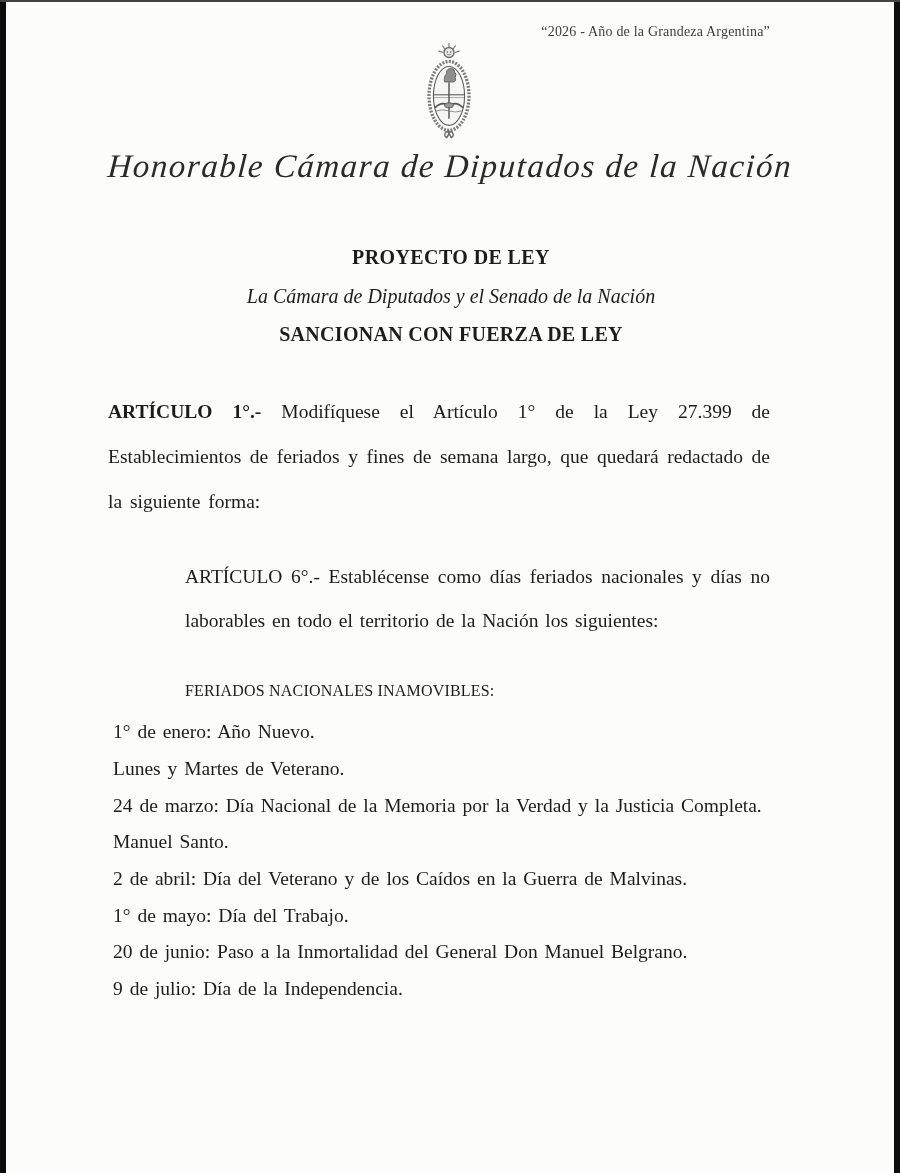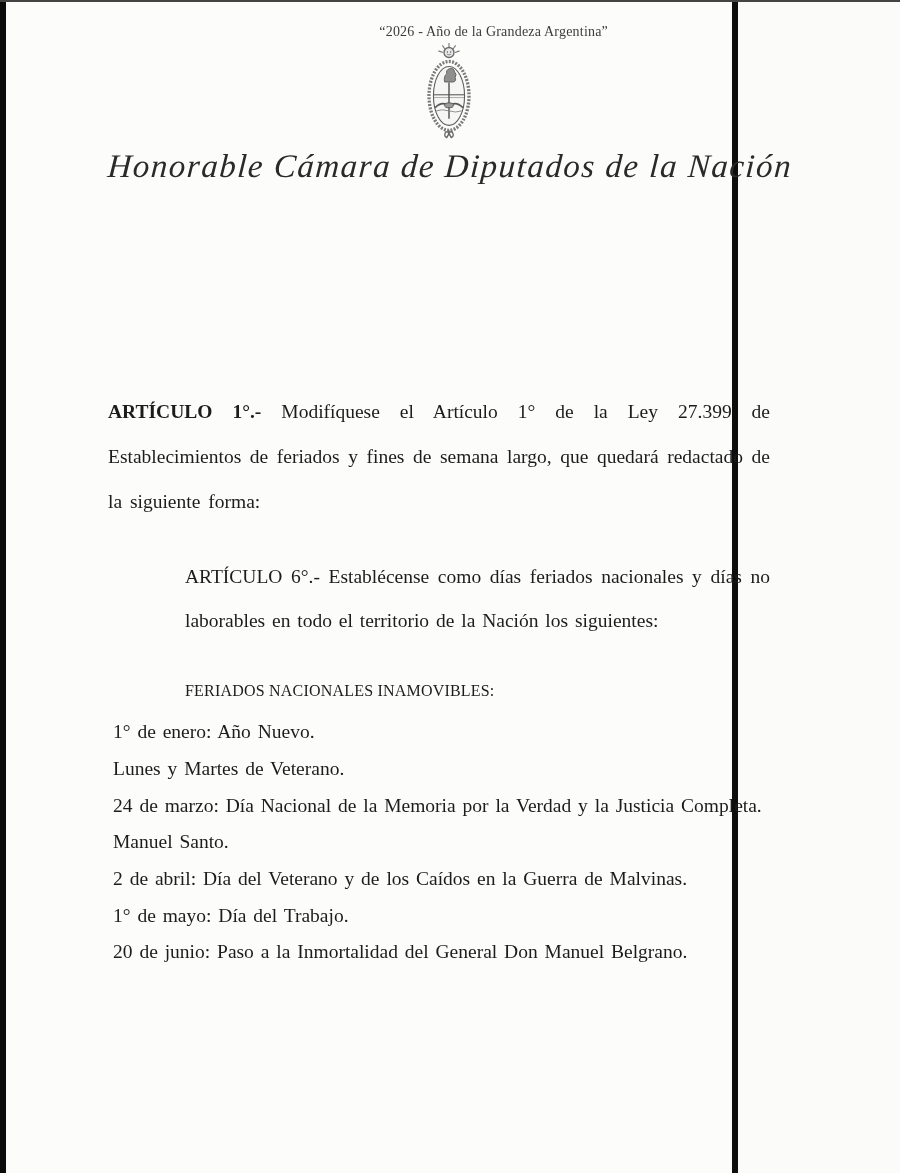--- a/index.html
+++ b/index.html
@@ -8,21 +8,21 @@
     width: 900px;
     height: 1173px;
     overflow: hidden;
     background: #fbfbfa;
     font-family: "Liberation Serif", "DejaVu Serif", serif;
     color: #1c1c1c;
   }
 
   .page {
     position: relative;
-    width: 738px;
+    width: 900px;
     height: 1173px;
     background: #fcfcfb;
   }
 
   
   .edge-left   { position:absolute; left:0;   top:0; width:6px;  height:1173px; background:#0b0b0b; }
   .edge-right  { position:absolute; right:0;  top:0; width:6px;  height:1173px; background:#0e0e0e; }
   .edge-top    { position:absolute; left:0;   top:0; width:900px; height:2px;   background:#444; }
 
   
@@ -168,36 +168,42 @@
 
       <path d="M27 124 Q38 120 50 124 Q62 128 73 124" fill="none" stroke="#7c7c7c" stroke-width="1.5"></path>
 
       <path d="M44 162 Q40 170 46 172 Q50 166 50 162 Q50 166 54 172 Q60 170 56 162 Z" fill="none" stroke="#6a6a6a" stroke-width="2.5"></path>
       <line x1="50" y1="159" x2="50" y2="167" stroke="#6a6a6a" stroke-width="2"></line>
     </svg>
   </div>
 
   <div class="institution">Honorable Cámara de Diputados de la Nación</div>
 
+  <div class="titles">
+    <div class="title-main">PROYECTO DE LEY</div>
+    <div class="title-sub">La Cámara de Diputados y el Senado de la Nación</div>
+    <div class="title-enact">SANCIONAN CON FUERZA DE LEY</div>
+  </div>
 
   <div class="body-text">
 
     <p class="para-main">
       <span class="article-label">ARTÍCULO 1°.-</span>
       <span>Modifíquese el Artículo 1° de la Ley 27.399 de Establecimientos de feriados y fines de semana largo, que quedará redactado de la siguiente forma:</span>
     </p>
 
     <p class="block-quote">ARTÍCULO 6°.- Establécense como días feriados nacionales y días no laborables en todo el territorio de la Nación los siguientes:</p>
 
     <p class="section-heading">FERIADOS NACIONALES INAMOVIBLES:</p>
 
     <ul class="holiday-list">
       <li>1° de enero: Año Nuevo.</li>
       <li>Lunes y Martes de Veterano.</li>
       <li>24 de marzo: Día Nacional de la Memoria por la Verdad y la Justicia Completa.</li>
       <li>Manuel Santo.</li>
       <li>2 de abril: Día del Veterano y de los Caídos en la Guerra de Malvinas.</li>
       <li>1° de mayo: Día del Trabajo.</li>
       <li>20 de junio: Paso a la Inmortalidad del General Don Manuel Belgrano.</li>
+      <li>9 de julio: Día de la Independencia.</li>
     </ul>
 
   </div>
 </div>
 
 </body></html>

